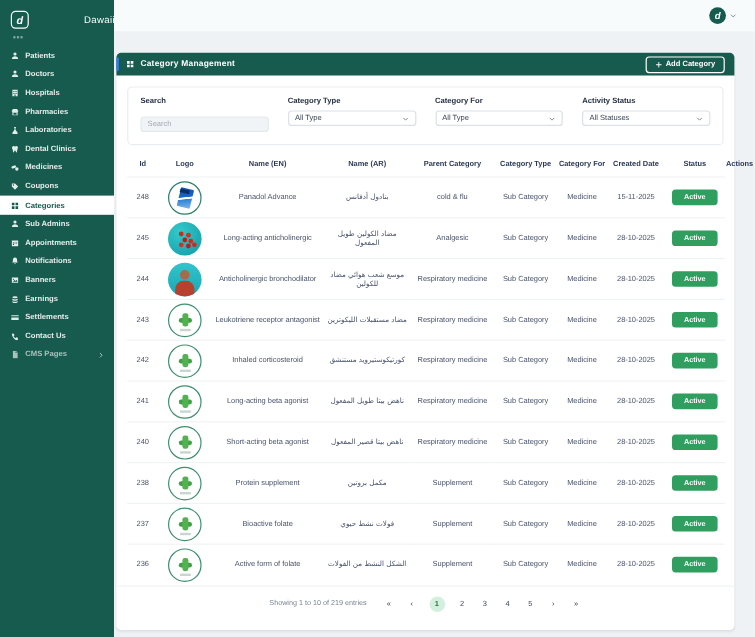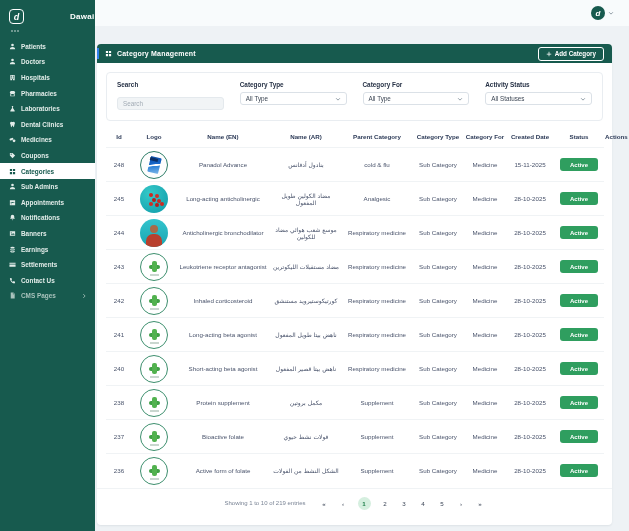--- a/index.html
+++ b/index.html
@@ -3,21 +3,21 @@
 <meta charset="utf-8">
 <style>
   * { margin:0; padding:0; box-sizing:border-box; }
   html,body { width:629px; height:531px; overflow:hidden; }
   body { font-family:"Liberation Sans", sans-serif; background:#eef2f5; position:relative; }
 
   
   .sidebar { position:absolute; left:0; top:0; width:95px; height:531px; background:#175a4e; color:#fff; z-index:5; }
   .brand { display:flex; align-items:center; gap:5px; padding:9px 9px 3px 9px; }
   .brand-badge { width:15px; height:15px; border:1.2px solid #fff; border-radius:4px; display:flex; align-items:center; justify-content:center; font-size:9px; font-weight:bold; font-style:italic; flex:0 0 auto; }
-  .brand-name { font-size:8px; font-weight:bold; letter-spacing:.3px;padding-left:41px; }
+  .brand-name { font-size:8px; font-weight:normal; letter-spacing:.3px;padding-left:41px; }
   .brand-dots { margin:3px 0 7px 11px; display:flex; gap:1.5px; opacity:.45; }
   .brand-dots i { width:1.6px; height:1.6px; border-radius:50%; background:#fff; }
   .nav { display:flex; flex-direction:column; }
   .nav-item { display:flex; align-items:center; gap:5px; height:15.6px; padding:0 8px; font-size:6.4px; font-weight:700; color:#e2ece9; cursor:pointer; }
   .nav-item .nav-icon { width:8px; height:8px; display:flex; align-items:center; justify-content:center; flex:0 0 auto; }
   .nav-item .nav-icon svg { width:7px; height:7px; }
   .nav-item.active { background:#ffffff; color:#175a4e; }
   .nav-item.muted { color:#a9c2bc; }
   .nav-chevron { margin-left:auto; display:flex; }
   .nav-chevron svg { width:6px; height:6px; }

